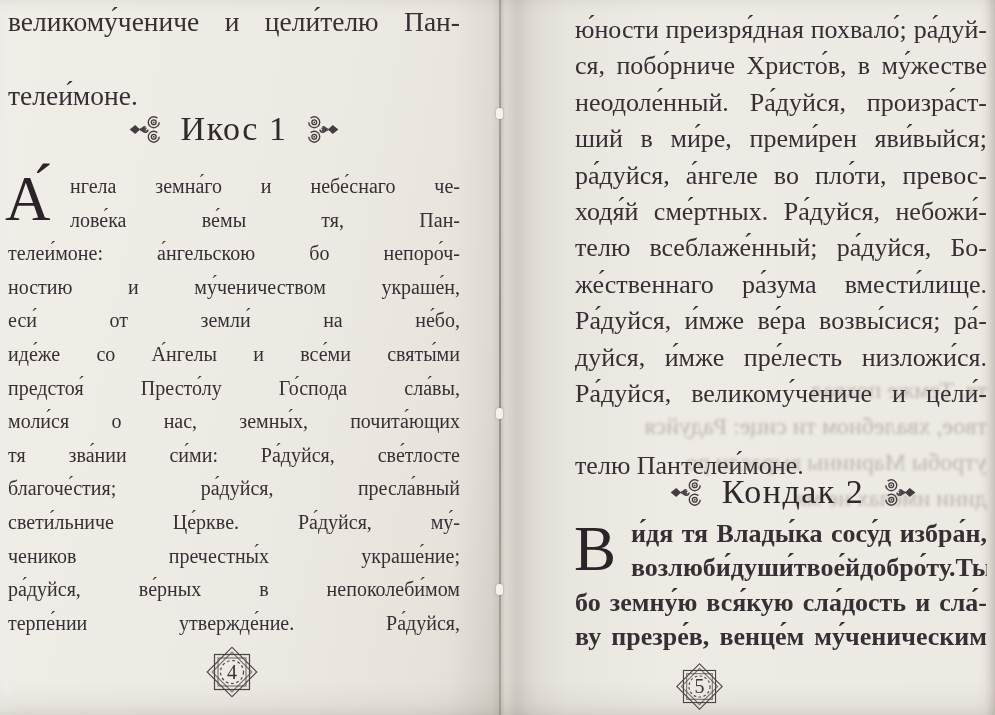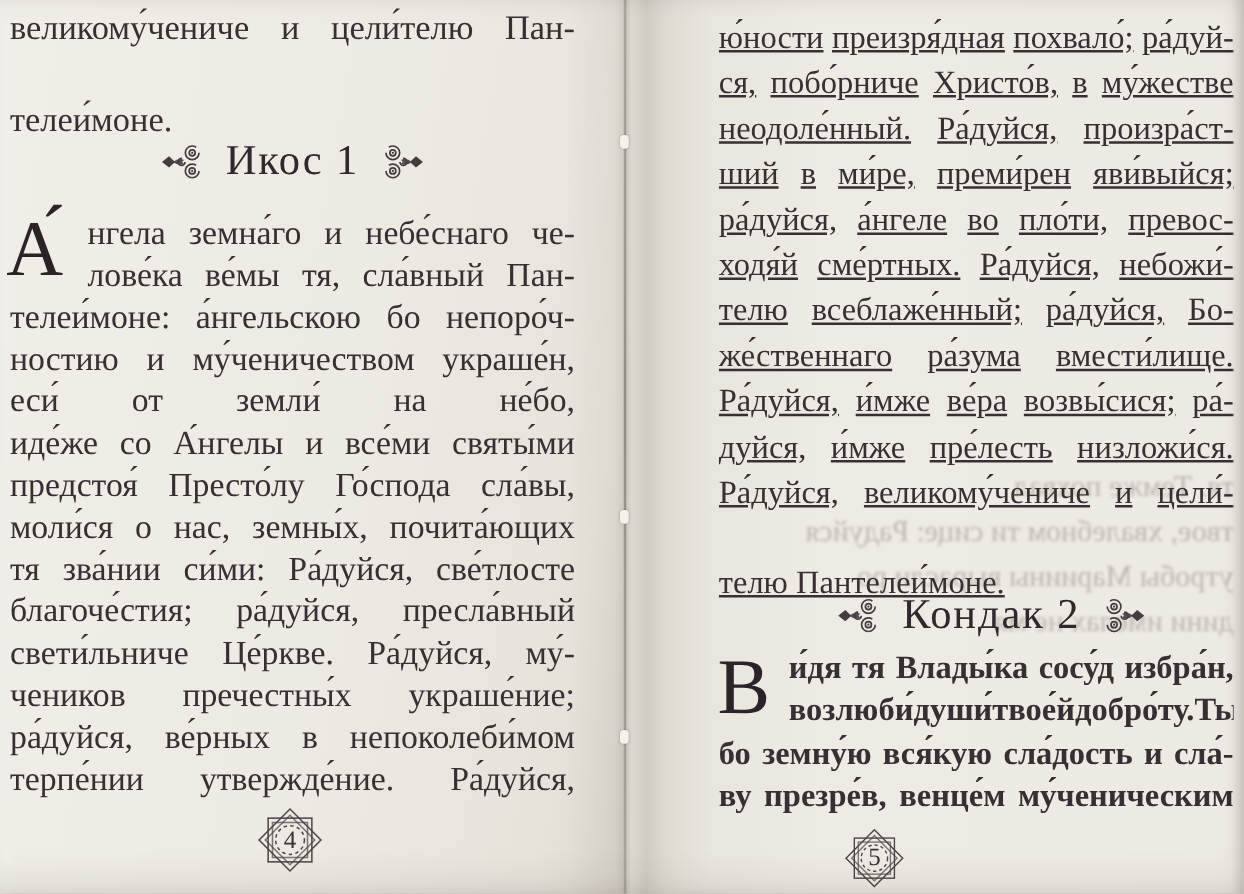--- a/index.html
+++ b/index.html
@@ -34,23 +34,23 @@
   .stitch{position:absolute;left:496px;width:7px;height:11px;border-radius:3px;
     background:#f4f2ec;box-shadow:0 0 2px rgba(60,50,40,.35);}
   .stitch.s1{top:108px}.stitch.s2{top:408px}.stitch.s3{top:584px}
   
   .line{position:relative;}
   .just{display:flex;justify-content:space-between;white-space:nowrap;overflow:hidden;}
   .plain{white-space:nowrap;overflow:hidden;margin-top:36px;}
   .intro{position:absolute;left:8px;top:3px;width:452px;}
   .intro .line{height:38px;line-height:38px;font-size:27.5px;}
   .lbody{position:absolute;left:8px;top:170px;width:452px;}
-  .lbody .line{height:33.6px;line-height:33.6px;font-size:27px;}
+  .lbody .line{height:33.6px;line-height:33.6px;font-size:20px;}
   .lbody .dropgap{padding-left:62px;}
-  .rbody1{position:absolute;left:75px;top:12px;width:412px;text-decoration:underline;}
+  .rbody1{position:absolute;left:75px;top:12px;width:412px;}
   .rbody1 .line{height:36.4px;line-height:36.4px;font-size:26px;}
   .rbody2{position:absolute;left:75px;top:517px;width:412px;font-weight:bold;}
   .rbody2 .line{height:34.4px;line-height:34.4px;font-size:26px;}
   .rbody2 .dropgap{padding-left:56px;}
   
   .heading{position:absolute;display:flex;align-items:center;justify-content:center;
     gap:16px;margin:0;font-weight:normal;font-size:34px;letter-spacing:1.5px;color:#2f282c;}
   .lheading{left:8px;top:100px;width:452px;height:58px;}
   .rheading{left:75px;top:464px;width:412px;height:56px;transform:translateX(12px);}
   .orn{width:37px;height:33px;color:#453c40;flex:0 0 auto;}
@@ -130,21 +130,20 @@
           <span>нгела</span>
           <span>земна́го</span>
           <span>и</span>
           <span>небе́снаго</span>
           <span>че-</span>
         </div>
         <div class="line just dropgap">
           <span>лове́ка</span>
           <span>ве́мы</span>
           <span>тя,</span>
-          <span>сла́вный</span>
           <span>Пан-</span>
         </div>
         <div class="line just">
           <span>телеи́моне:</span>
           <span>а́нгельскою</span>
           <span>бо</span>
           <span>непоро́ч-</span>
         </div>
         <div class="line just">
           <span>ностию</span>

